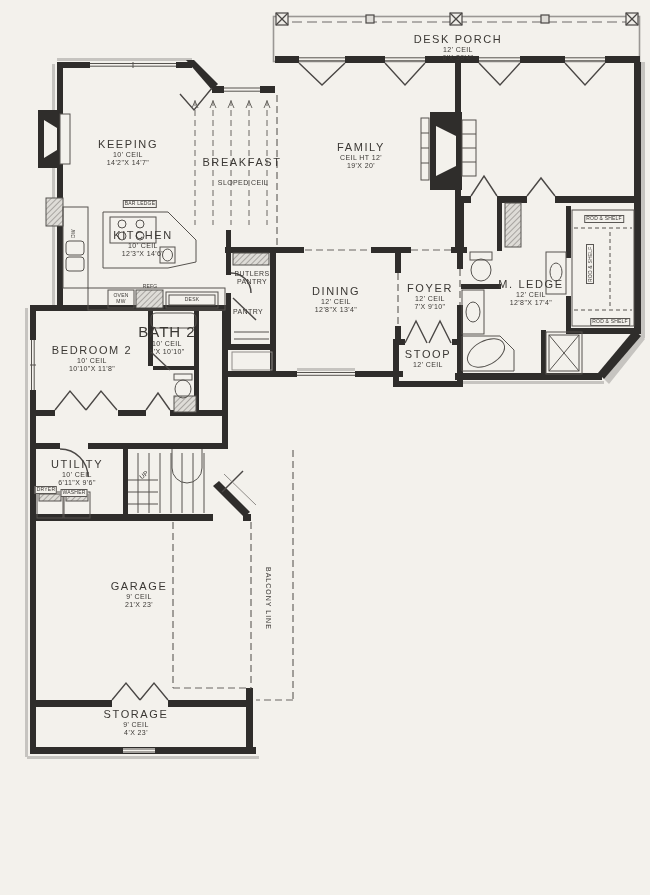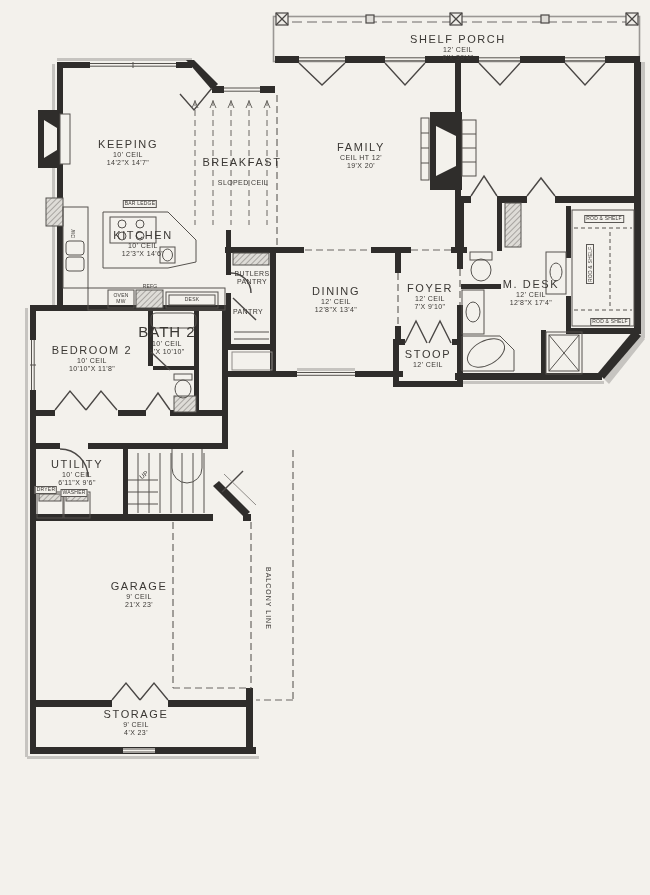--- a/index.html
+++ b/index.html
@@ -313,21 +313,21 @@
           <line x1="128" y1="492" x2="158" y2="492"></line>
   <line x1="128" y1="504" x2="158" y2="504"></line>
   <line x1="172" y1="449" x2="172" y2="468"></line>
           <line x1="202" y1="449" x2="202" y2="468"></line>
   <path d="M 172,468 A 15 15 0 0 0 202,468"></path>
   <line x1="224" y1="474" x2="256" y2="505" stroke="#8f8c88"></line>
 </g>
 </svg>
 
 <div class="lbl" style="left:458px;top:33px">
-  <div class="room">SHELF PORCH</div>
+  <div class="room">DESK PORCH</div>
   <div class="sub">12' CEIL</div>
   <div class="sub">6'X 39'4"</div>
 </div>
 
 <div class="lbl" style="left:128px;top:138px">
   <div class="room">KEEPING</div>
   <div class="sub">10' CEIL</div>
   <div class="sub">14'2"X 14'7"</div>
 </div>
 
@@ -371,21 +371,21 @@
   <div class="sub">12' CEIL</div>
   <div class="sub">7'X 9'10"</div>
 </div>
 
 <div class="lbl" style="left:428px;top:348px">
   <div class="room">STOOP</div>
   <div class="sub">12' CEIL</div>
 </div>
 
 <div class="lbl" style="left:531px;top:278px">
-  <div class="room">M. DESK</div>
+  <div class="room">M. LEDGE</div>
   <div class="sub">12' CEIL</div>
   <div class="sub">12'8"X 17'4"</div>
 </div>
 
 <div class="lbl" style="left:92px;top:344px">
   <div class="room">BEDROOM 2</div>
   <div class="sub">10' CEIL</div>
   <div class="sub">10'10"X 11'8"</div>
 </div>
 

